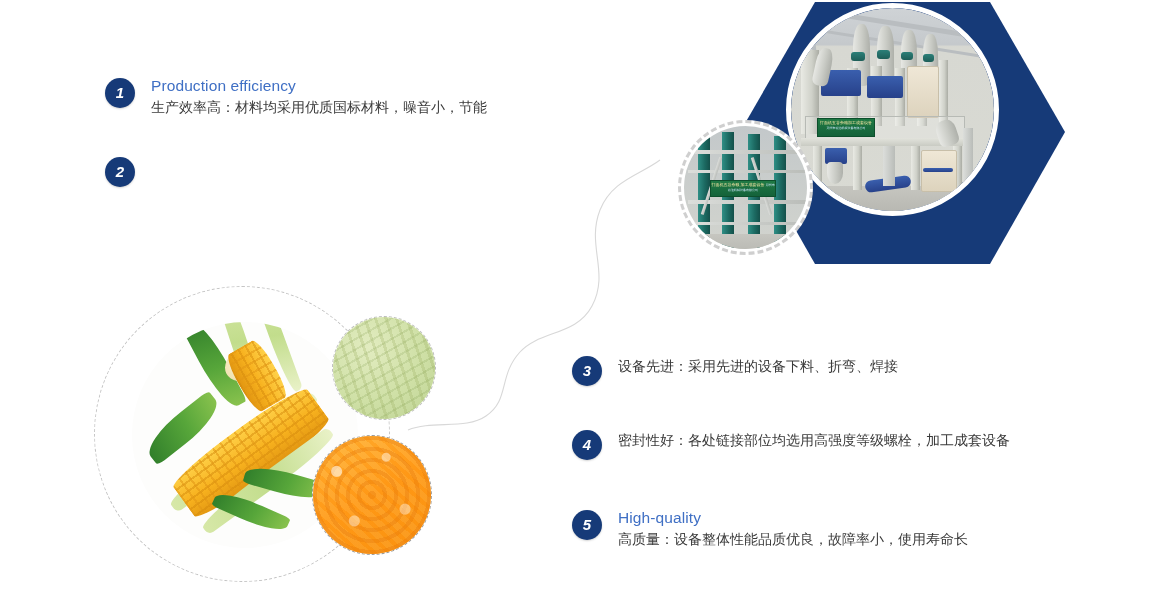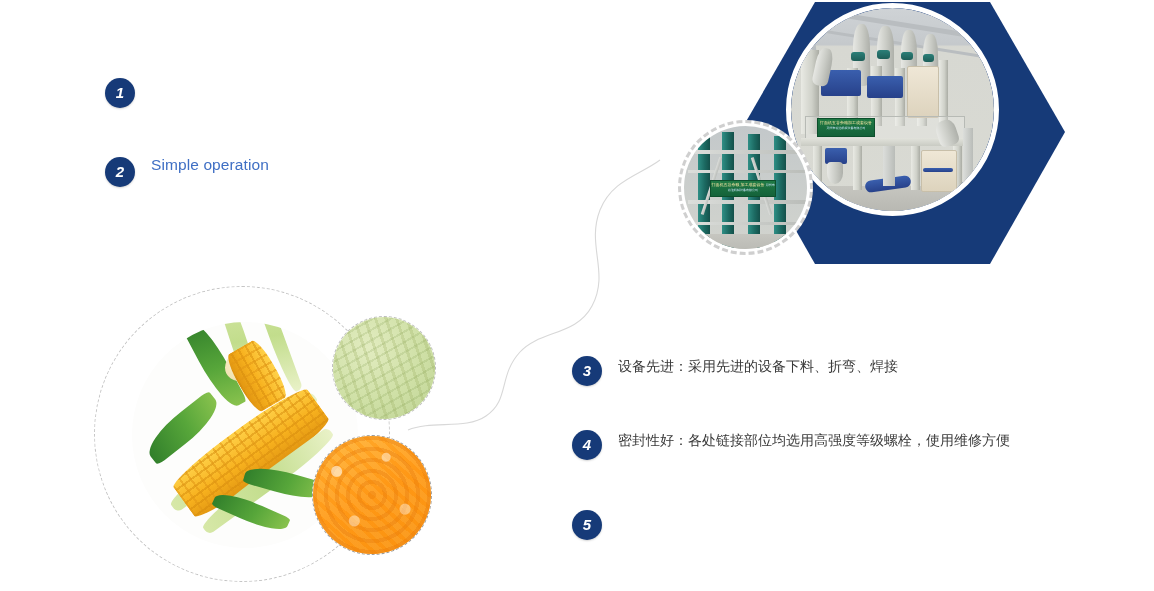--- a/index.html
+++ b/index.html
@@ -396,40 +396,47 @@
       <div class="pastefill"></div>
     </div>
 
     <div id="kernels-ring">
       <div class="kernelfill"></div>
     </div>
   </div>
 
   <div class="feature-item" style="left:105px; top:76px;">
     <div class="badge">1</div>
+    <div class="feature-text">
+      <div class="feature-title">Production efficiency</div>
+      <div class="feature-desc">生产效率高：材料均采用优质国标材料，噪音小，节能</div>
+    </div>
   </div>
 
   <div class="feature-item" style="left:105px; top:155px;">
     <div class="badge">2</div>
     <div class="feature-text">
-      <div class="feature-title">Simple operation</div>
     </div>
   </div>
 
   <div class="feature-item" style="left:572px; top:354px;">
     <div class="badge">3</div>
     <div class="feature-text">
       <div class="feature-desc">设备先进：采用先进的设备下料、折弯、焊接</div>
     </div>
   </div>
 
   <div class="feature-item" style="left:572px; top:428px;">
     <div class="badge">4</div>
     <div class="feature-text">
-      <div class="feature-desc">密封性好：各处链接部位均选用高强度等级螺栓，使用维修方便</div>
+      <div class="feature-desc">密封性好：各处链接部位均选用高强度等级螺栓，加工成套设备</div>
     </div>
   </div>
 
   <div class="feature-item" style="left:572px; top:508px;">
     <div class="badge">5</div>
+    <div class="feature-text">
+      <div class="feature-title">High-quality</div>
+      <div class="feature-desc">高质量：设备整体性能品质优良，故障率小，使用寿命长</div>
+    </div>
   </div>
 
 </div>
 
 </body></html>

